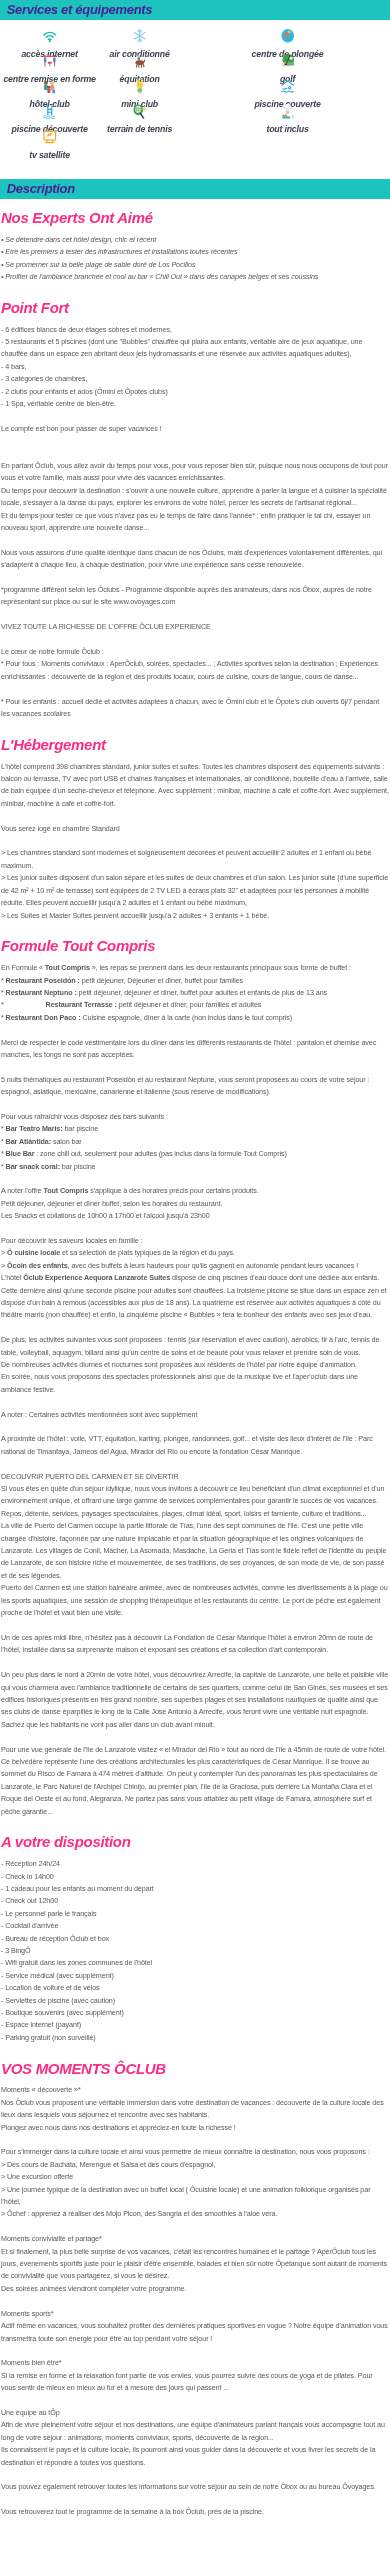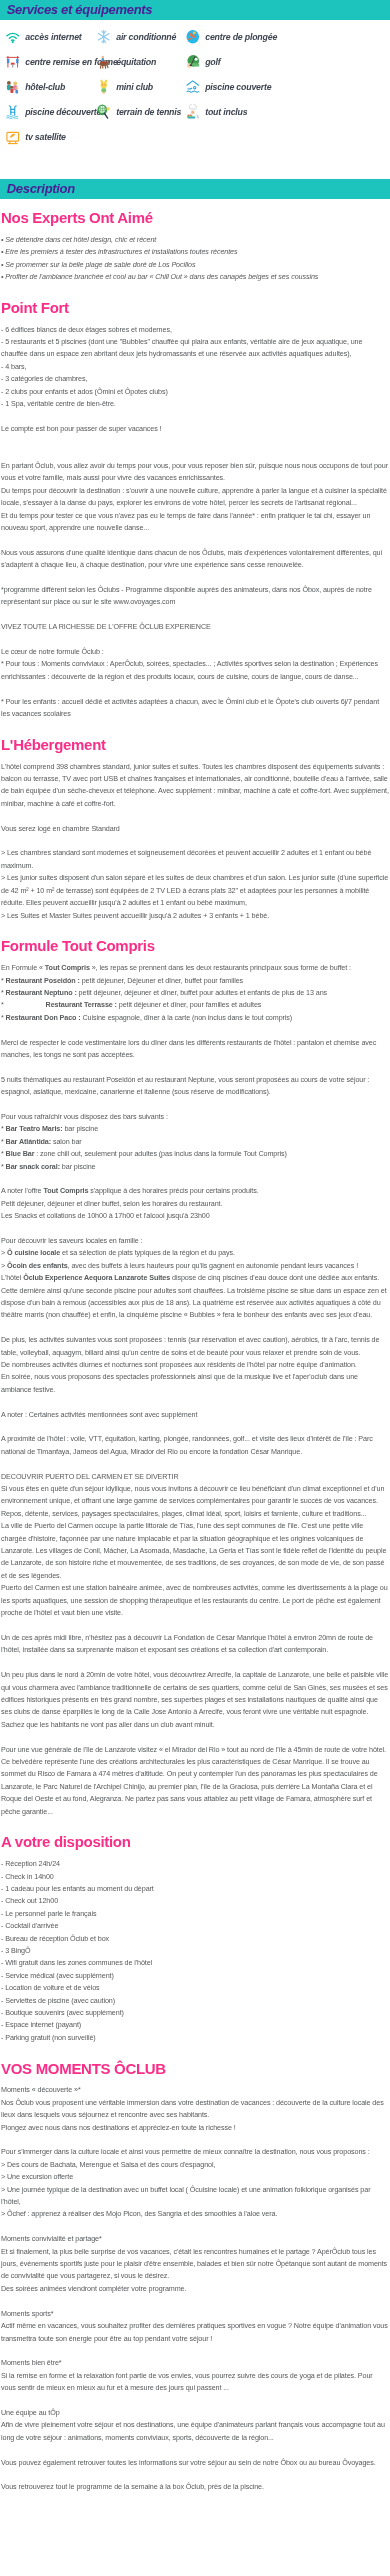--- a/index.html
+++ b/index.html
@@ -3,30 +3,30 @@
 <meta charset="utf-8">
 <style>
   html,body{margin:0;padding:0;background:#fff;}
   .page{width:391px;height:3774px;overflow:hidden;background:#fff;
         font-family:"Liberation Sans",sans-serif;color:#58595b;}
   .band{background:var(--teal,#1cc4bd);color:#4c1d95;font-style:italic;font-weight:bold;
         font-size:13px;line-height:14.4px;padding:2.6px 0 2.6px 6.7px;letter-spacing:-0.3px;}
   
   .services-grid{display:grid;grid-template-columns:91px 89px 1fr;
         padding:8.2px 0 7.2px 4.1px;row-gap:7.7px;margin-bottom:26px;}
-  .svc{display:flex;align-items:center;gap:4.6px;height:17.5px;}
+  .svc{display:flex;align-items:center;gap:4.6px;height:17.5px;flex-direction:column;}
   .svc-icon{width:16.5px;height:16.5px;flex:0 0 16.5px;display:inline-flex;align-items:center;justify-content:center;}
   .svc-icon svg{width:15.5px;height:15.5px;}
   .svc-label{font-style:italic;font-weight:bold;font-size:8.8px;color:#3e4450;
         letter-spacing:-0.2px;white-space:nowrap;}
   
   .desc{padding:0 2.1px 0 1px;}
   .desc p{margin:0;min-height:12.4px;line-height:12.4px;font-size:7.2px;letter-spacing:-0.1px;}
   .desc p.blank{height:12.4px;}
-  h2.pink{color:var(--pink,#fa2d87);font-weight:bold;font-size:15px;
+  h2.pink{color:var(--pink,#fa2d87);font-style:italic;font-weight:bold;font-size:15px;
         line-height:17.5px;margin:15.5px 0 7.2px 0;letter-spacing:-0.3px;}
   section.first h2.pink{margin-top:10.3px;}
   section.italic p{font-style:italic;}
 </style>
 </head>
 <body>
 
 <div class="page">
   <div class="band">
     <span>Services et équipements</span>
@@ -356,20 +356,21 @@
         <p>Des soirées animées viendront compléter votre programme.</p>
         <p class="blank"></p>
         <p>Moments sports*</p>
         <p>Actif même en vacances, vous souhaitez profiter des dernières pratiques sportives en vogue ? Notre équipe d'animation vous transmettra toute son énergie pour être au top pendant votre séjour !</p>
         <p class="blank"></p>
         <p>Moments bien être*</p>
         <p>Si la remise en forme et la relaxation font partie de vos envies, vous pourrez suivre des cours de yoga et de pilates. Pour vous sentir de mieux en mieux au fur et à mesure des jours qui passent ...</p>
         <p class="blank"></p>
         <p>Une équipe au tÔp</p>
         <p>Afin de vivre pleinement votre séjour et nos destinations, une équipe d'animateurs parlant français vous accompagne tout au long de votre séjour : animations, moments conviviaux, sports, découverte de la région...</p>
+        <p>Ils connaissent le pays et la culture locale, ils pourront ainsi vous guider dans la découverte et vous livrer les secrets de la destination et répondre à toutes vos questions.</p>
         <p class="blank"></p>
         <p>Vous pouvez également retrouver toutes les informations sur votre séjour au sein de notre Ôbox ou au bureau Ôvoyages.</p>
         <p class="blank"></p>
         <p>Vous retrouverez tout le programme de la semaine à la box Ôclub, près de la piscine.</p>
       </section>
     </div>
 </div>
 
 
 </body></html>

